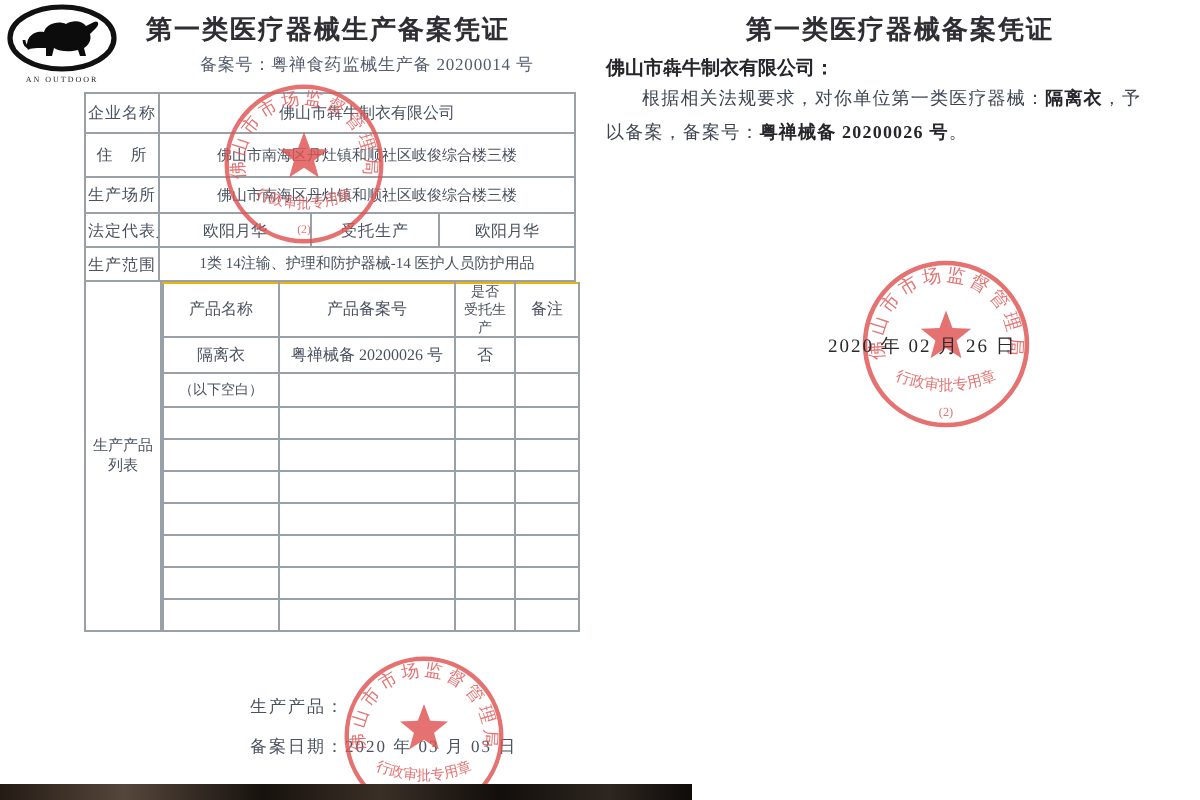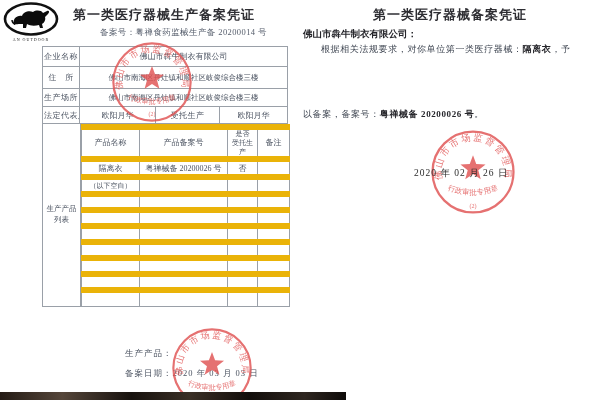--- a/index.html
+++ b/index.html
@@ -17,21 +17,21 @@
   table.cert td{border:1px solid #9aa0a8;font-size:8px;color:#4a5260;text-align:center;
                 vertical-align:middle;padding:0 1px;overflow:hidden;white-space:nowrap;}
   td.lbl{font-size:7.5px;letter-spacing:.5px;}
   .wrap2{white-space:pre-line !important;line-height:1.25;}
   .subwrap{display:flex;}
   .side-label{width:37px;border:1px solid #9aa0a8;border-top:none;display:flex;align-items:center;
               justify-content:center;font-size:7.5px;text-align:center;white-space:pre-line;line-height:1.4;}
   table.sub{border-collapse:collapse;table-layout:fixed;}
   table.sub td{border:1px solid #9aa0a8;border-top:none;font-size:8px;color:#4a5260;
                text-align:center;vertical-align:middle;padding:0 1px;overflow:hidden;white-space:nowrap;}
-  table.sub tr td{border-top:6px solid #eab308;}
+  table.sub tr td{border-top:1px solid #eab308;}
 
   
   .stamp{position:absolute;color:#e05252;opacity:.82;z-index:5;}
   .stamp svg text{fill:currentColor;}
   .sring{fill:none;stroke:currentColor;stroke-width:2.6;}
   .sfill{fill:currentColor;}
 
   .footer-line{font-size:8.5px;color:#4a5260;letter-spacing:1px;}
   .para{font-size:9px;color:#3f4652;letter-spacing:.6px;}
   .para b{color:#26262b;}
@@ -80,20 +80,24 @@
       </tr>
       <tr style="height:18px;">
         <td class="lbl">生产场所</td>
         <td colspan="3" style="font-size:7.5px;">佛山市南海区丹灶镇和顺社区岐俊综合楼三楼</td>
       </tr>
       <tr style="height:17px;">
         <td class="lbl">法定代表人</td>
         <td>欧阳月华</td>
         <td class="lbl">受托生产</td>
         <td>欧阳月华</td>
+      </tr>
+      <tr style="height:17px;">
+        <td class="lbl">生产范围</td>
+        <td colspan="3" style="font-size:7.5px;">1类 14注输、护理和防护器械-14 医护人员防护用品</td>
       </tr>
     </tbody>
       </table>
 
     <div class="subwrap">
       <div class="side-label">生产产品
 列表</div>
       <table class="sub" style="width:208px;">
         <colgroup>
             <col style="width:58px">
@@ -173,21 +177,21 @@
     <span>备案日期：</span><span>2020 年 03 月 03 日</span>
   </div>
 
   <div class="abs company-line" style="left:303px;top:28px;">佛山市犇牛制衣有限公司：</div>
 
   <div class="abs doc-title" style="left:305px;top:6px;width:290px;">第一类医疗器械备案凭证</div>
 
   <div class="abs para" style="left:321px;top:43px;">
     <span>根据相关法规要求，对你单位第一类医疗器械：</span><b>隔离衣</b><span>，予</span>
   </div>
-  <div class="abs para" style="left:303px;top:60px;margin-top:48px;">
+  <div class="abs para" style="left:303px;top:60px;">
     <span>以备案，备案号：</span><b>粤禅械备 20200026 号</b><span>。</span>
   </div>
 
   <div class="abs date-black" style="left:414px;top:167px;">2020 年 02 月 26 日</div>
 
   <div class="stamp" style="left:110px;top:40px;">
     <svg width="84" height="84" viewBox="0 0 100 100">
       <circle cx="50" cy="50" r="46" class="sring"></circle>
       <path id="arc1a" d="M 16,62 A 36,36 0 1 1 84,62" fill="none"></path>
       <text font-size="10.5" letter-spacing="2.5"><textPath href="#arc1a" startOffset="50%" text-anchor="middle">佛山市市场监督管理局</textPath></text>

